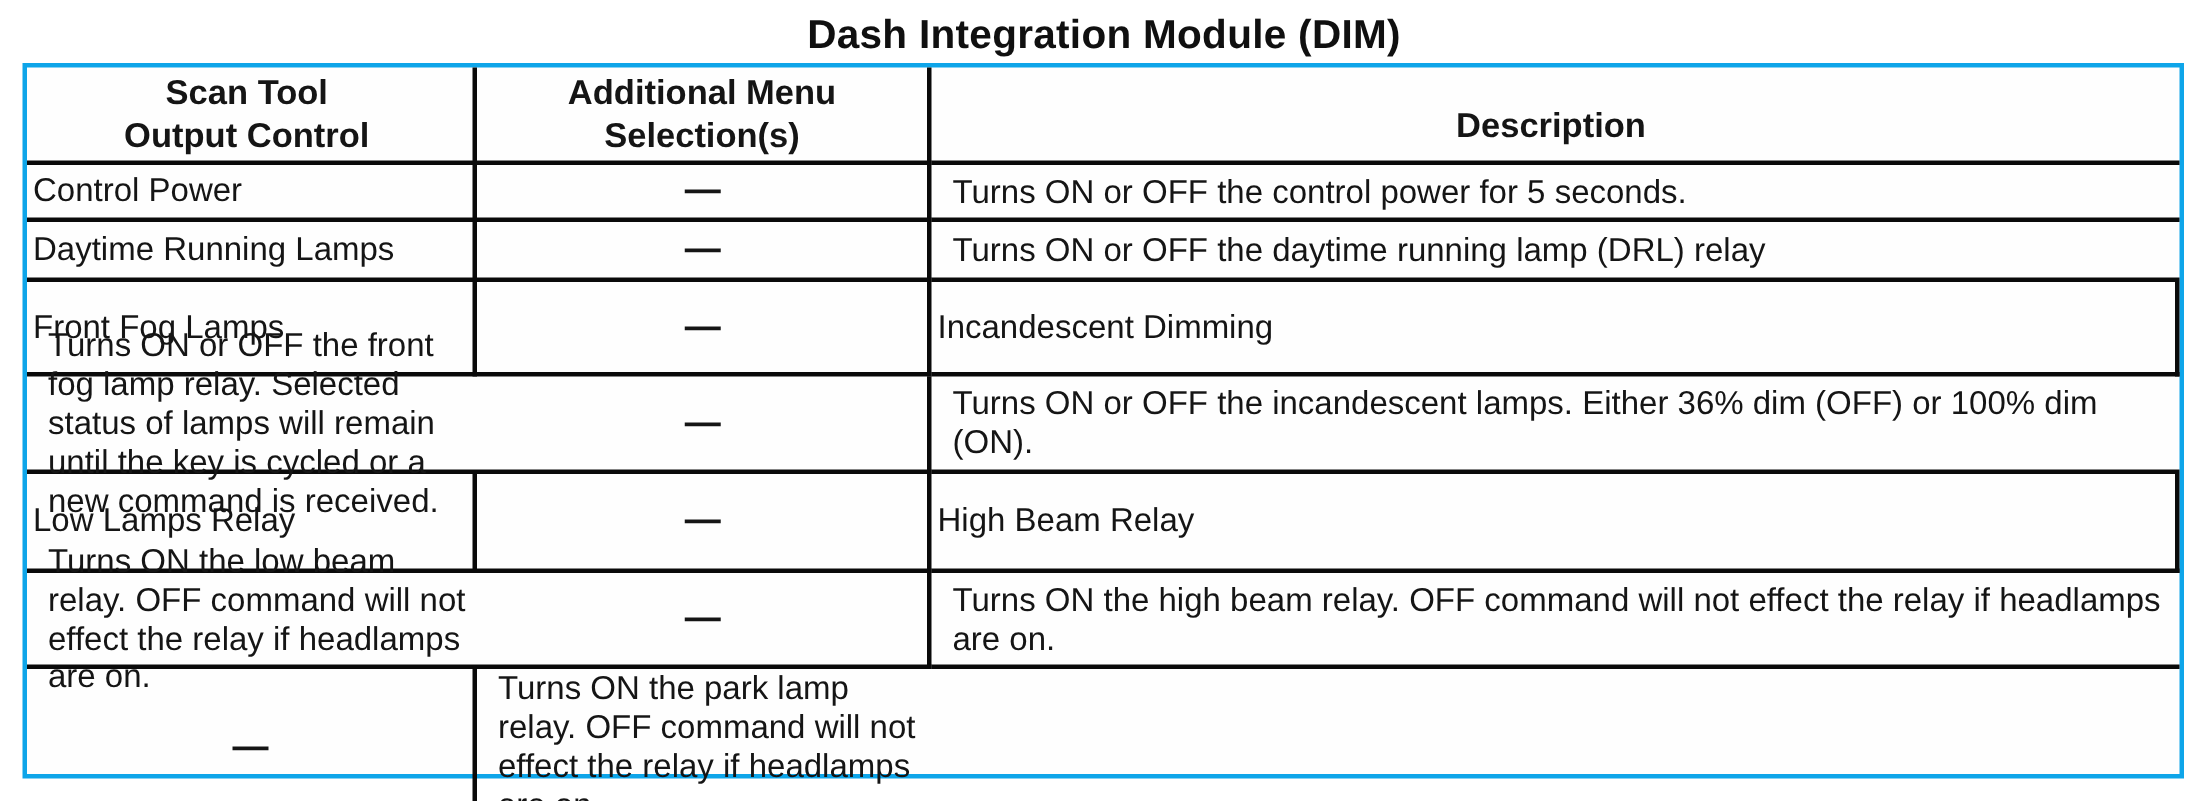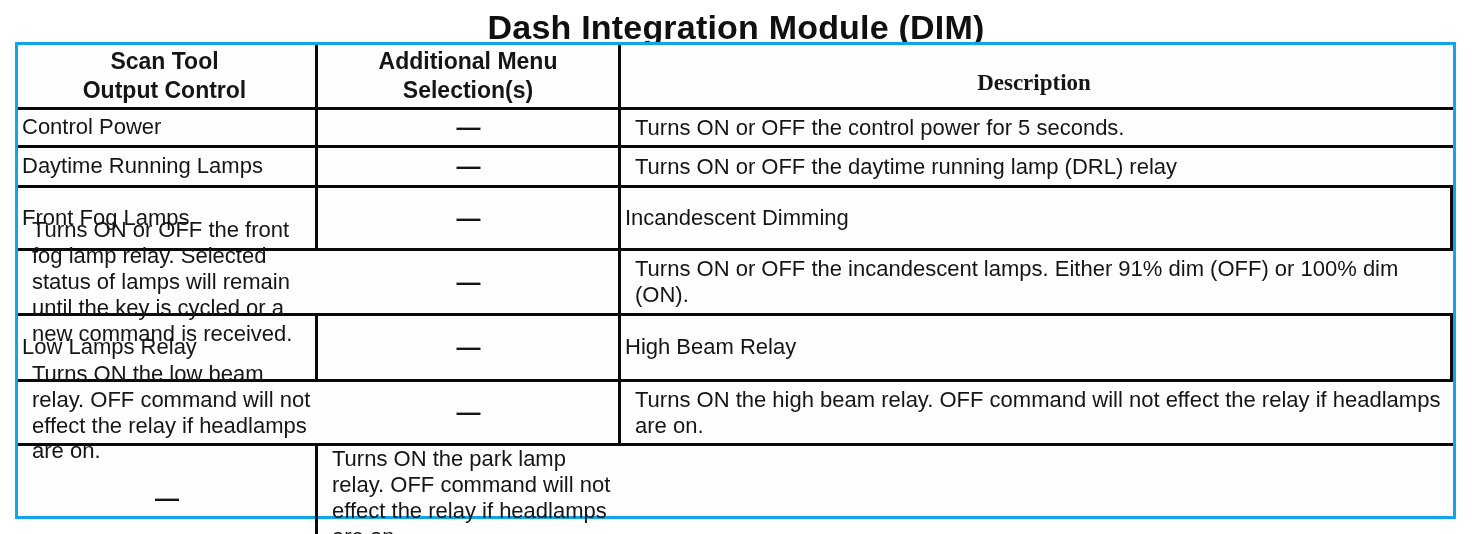--- a/index.html
+++ b/index.html
@@ -14,21 +14,21 @@
     font-family: "Liberation Sans", sans-serif;
     color: #151515;
     overflow: hidden;
   }
   .page-title {
     position: absolute;
     top: 8px;
     left: 0;
     width: 100%;
     text-align: center;
-    font-size: 34px;
+    font-size: 27px;
     font-weight: bold;
     letter-spacing: 0.2px;
     color: #101010;
   }
   .dim-table {
     position: absolute;
     left: 15px;
     right: 16px;
     top: 42px;
     bottom: 15px;
@@ -58,21 +58,20 @@
     font-size: 23px;
     justify-content: center;
     text-align: center;
     white-space: pre-line;
     padding-left: 0;
     line-height: 1.25;
   }
   .cell.hdr.col3 {
     align-items: flex-end;
     padding-bottom: 9px;
-    font-family: Liberation Serif, serif;
   }
   .dash {
     font-size: 24px;
     font-weight: bold;
     letter-spacing: -1px;
   }
   .desc { line-height: 1.18; }
 </style>
 </head>
 <body>
@@ -109,21 +108,21 @@
     </div>
   <div class="cell col1">Incandescent Dimming</div>
 
   <div class="cell col3">
       <span class="desc">Turns ON or OFF the front fog lamp relay. Selected status of lamps will remain until the key is cycled or a new command is received.</span>
     </div>
   <div class="cell col2">
       <span class="dash">—</span>
     </div>
   <div class="cell col3">
-      <span class="desc">Turns ON or OFF the incandescent lamps. Either 91% dim (OFF) or 100% dim (ON).</span>
+      <span class="desc">Turns ON or OFF the incandescent lamps. Either 36% dim (OFF) or 100% dim (ON).</span>
     </div>
 
   <div class="cell col1">Low Lamps Relay</div>
   <div class="cell col2">
       <span class="dash">—</span>
     </div>
   <div class="cell col1">High Beam Relay</div>
 
   <div class="cell col3">
       <span class="desc">Turns ON the low beam relay. OFF command will not effect the relay if headlamps are on.</span>

